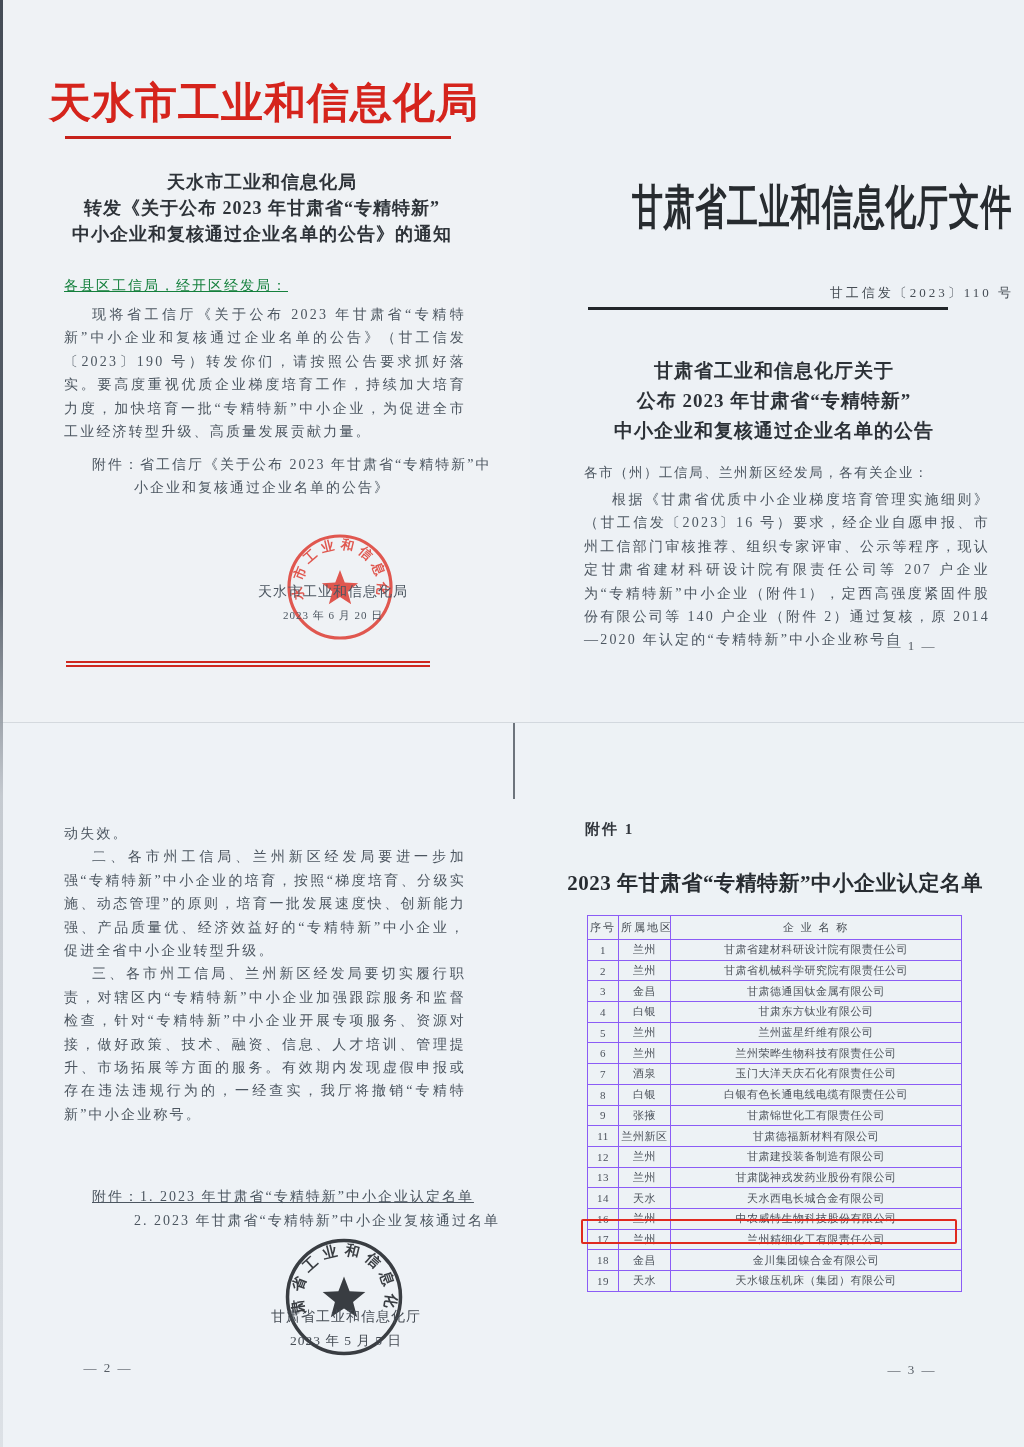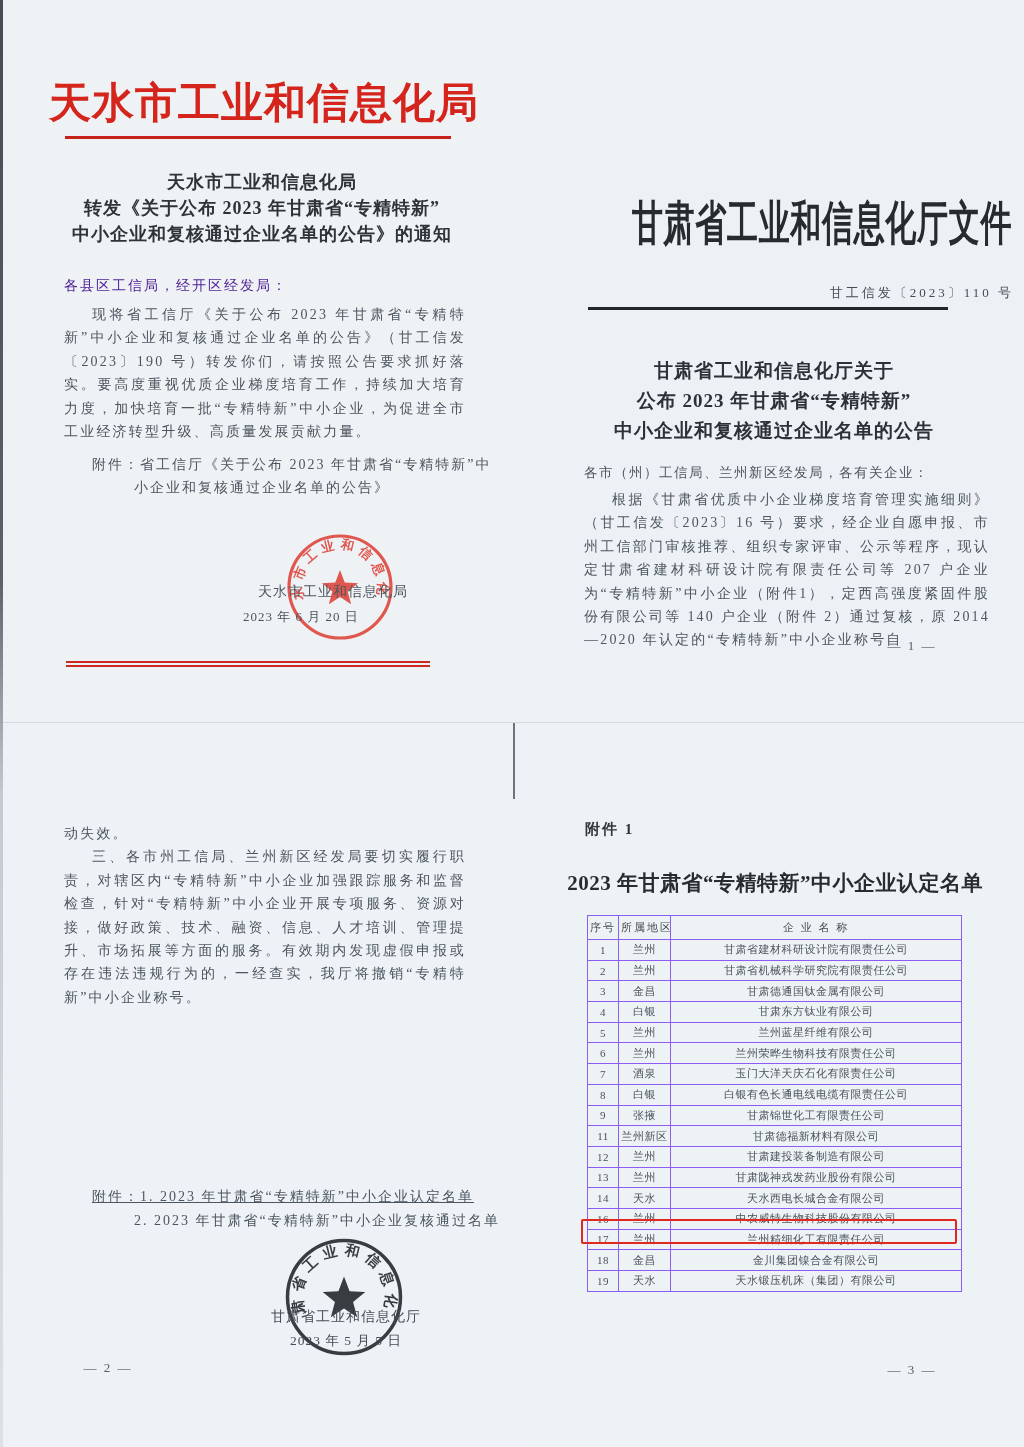--- a/index.html
+++ b/index.html
@@ -22,36 +22,36 @@
   .v-split{left:513px;top:723px;width:2px;height:76px;background:#6d747c;}
 
   
   .red-header{
     left:18px;top:80px;width:492px;text-align:center;
     font-size:42px;font-weight:bold;color:#d5241c;letter-spacing:1px;line-height:1.1;
   }
   .red-underline{left:65px;top:136px;width:386px;height:3px;background:#c6211a;}
   .doc-title-1{left:28px;top:169px;width:468px;text-align:center;
     font-size:18px;font-weight:bold;color:#2e3339;line-height:26px;letter-spacing:1px;}
-  .salutation-1{left:64px;top:277px;font-size:14px;letter-spacing:2px;color:#4c1d95;}
+  .salutation-1{left:64px;top:277px;font-size:14px;letter-spacing:2px;color:#15803d;text-decoration:underline;}
   .body-text{
     font-size:14px;letter-spacing:2.2px;line-height:23.4px;color:#4c5660;
     text-align:justify;text-justify:inter-ideograph;margin:0;
   }
   .body-1{left:64px;top:303px;width:402px;text-indent:2em;}
   .attach-1a{left:92px;top:456px;font-size:14px;letter-spacing:2px;color:#4c5660;}
   .attach-1b{left:134px;top:479px;font-size:14px;letter-spacing:2px;color:#4c5660;}
   .signer-1{left:253px;top:583px;width:160px;text-align:center;font-size:14px;letter-spacing:1px;color:#4c5660;}
-  .date-1{left:243px;top:608px;width:160px;font-size:13px;letter-spacing:1px;color:#4c5660;}
+  .date-1{left:253px;top:608px;width:160px;text-align:center;font-size:11px;letter-spacing:1px;color:#4c5660;}
   .red-double-line{left:66px;top:661px;width:364px;height:2px;
     border-top:2.5px solid #cf281f;border-bottom:2.5px solid #cf281f;}
   .seal{position:absolute;opacity:.92;}
 
   
-  .gov-header-2{left:534px;top:192px;width:480px;text-align:left;white-space:nowrap;}
+  .gov-header-2{left:534px;top:176px;width:480px;text-align:left;white-space:nowrap;}
   .gov-header-2 span{display:inline-block;transform:scaleX(.66);transform-origin:center;
     font-size:47px;font-weight:bold;color:#272b2f;letter-spacing:1px;}
   .doc-number-2{left:534px;top:284px;width:480px;text-align:right;
     font-size:13px;letter-spacing:3px;color:#454c54;}
   .black-rule-2{left:588px;top:307px;width:360px;height:3.2px;background:#22262a;}
   .doc-title-2{left:534px;top:356px;width:480px;text-align:center;
     font-size:19px;font-weight:bold;color:#2c3137;line-height:30px;letter-spacing:1px;}
   .salutation-2{left:584px;top:464px;font-size:13.5px;letter-spacing:1.5px;color:#4c5660;}
   .body-2{left:584px;top:488px;width:406px;text-indent:2em;}
   .pagenum{font-size:13px;color:#555c64;letter-spacing:2px;}
@@ -140,20 +140,21 @@
       <div>中小企业和复核通过企业名单的公告</div>
     </div>
     <div class="abs salutation-2">各市（州）工信局、兰州新区经发局，各有关企业：</div>
     <p class="abs body-text body-2">根据《甘肃省优质中小企业梯度培育管理实施细则》（甘工信发〔2023〕16 号）要求，经企业自愿申报、市州工信部门审核推荐、组织专家评审、公示等程序，现认定甘肃省建材科研设计院有限责任公司等 207 户企业为“专精特新”中小企业（附件1），定西高强度紧固件股份有限公司等 140 户企业（附件 2）通过复核，原 2014—2020 年认定的“专精特新”中小企业称号自</p>
     <div class="abs pagenum pagenum-1">— 1 —</div>
   </section>
 
   <section>
     <div class="abs body-text body-3">
       <p>动失效。</p>
+      <p class="indent">二、各市州工信局、兰州新区经发局要进一步加强“专精特新”中小企业的培育，按照“梯度培育、分级实施、动态管理”的原则，培育一批发展速度快、创新能力强、产品质量优、经济效益好的“专精特新”中小企业，促进全省中小企业转型升级。</p>
       <p class="indent">三、各市州工信局、兰州新区经发局要切实履行职责，对辖区内“专精特新”中小企业加强跟踪服务和监督检查，针对“专精特新”中小企业开展专项服务、资源对接，做好政策、技术、融资、信息、人才培训、管理提升、市场拓展等方面的服务。有效期内发现虚假申报或存在违法违规行为的，一经查实，我厅将撤销“专精特新”中小企业称号。</p>
     </div>
     <div class="abs attach-3a">附件：1. 2023 年甘肃省“专精特新”中小企业认定名单</div>
     <div class="abs attach-3b">2. 2023 年甘肃省“专精特新”中小企业复核通过名单</div>
 
     <svg class="seal" style="left:282px;top:1235px;" width="124" height="124" viewBox="0 0 124 124">
       <circle cx="62" cy="62" r="56.5" fill="none" stroke="#2a2e33" stroke-width="3.5"></circle>
       <polygon fill="#2a2e33" transform="translate(62,64) scale(1.18)" points="0,-19 4.75,-6.54 18.07,-5.87 7.69,2.5 11.17,15.37 0,8.08 -11.17,15.37 -7.69,2.5 -18.07,-5.87 -4.75,-6.54"></polygon>
       <path id="sealArc2" d="M 22.5,76.4 A 42,42 0 1 1 101.5,76.4" fill="none"></path>
       <text font-size="14.5" fill="#2a2e33" letter-spacing="6" font-weight="bold">

